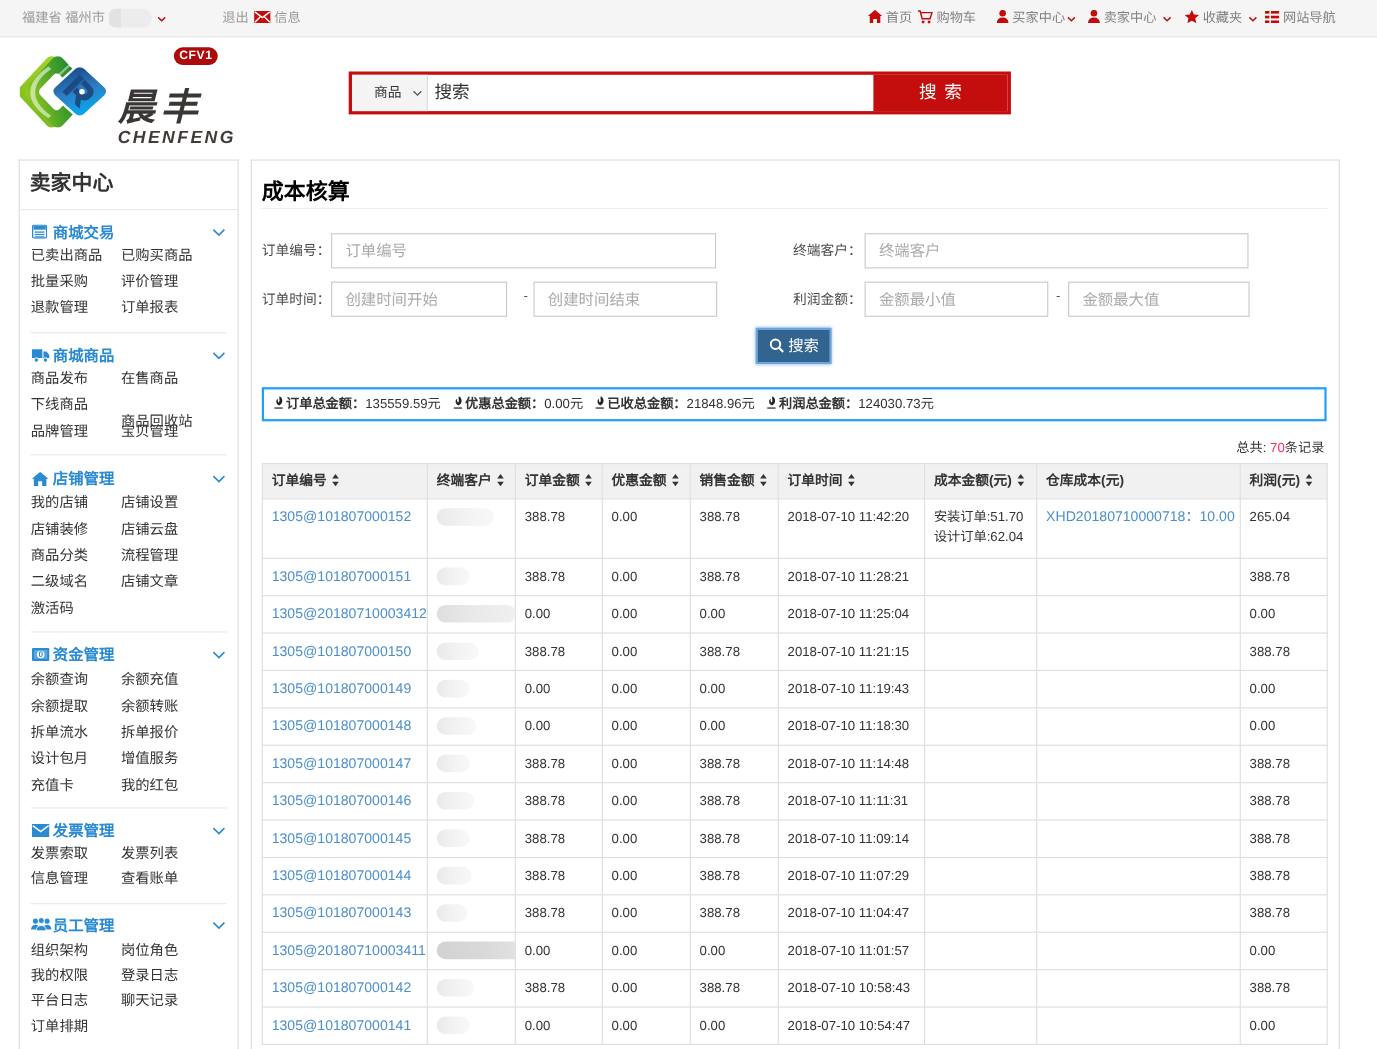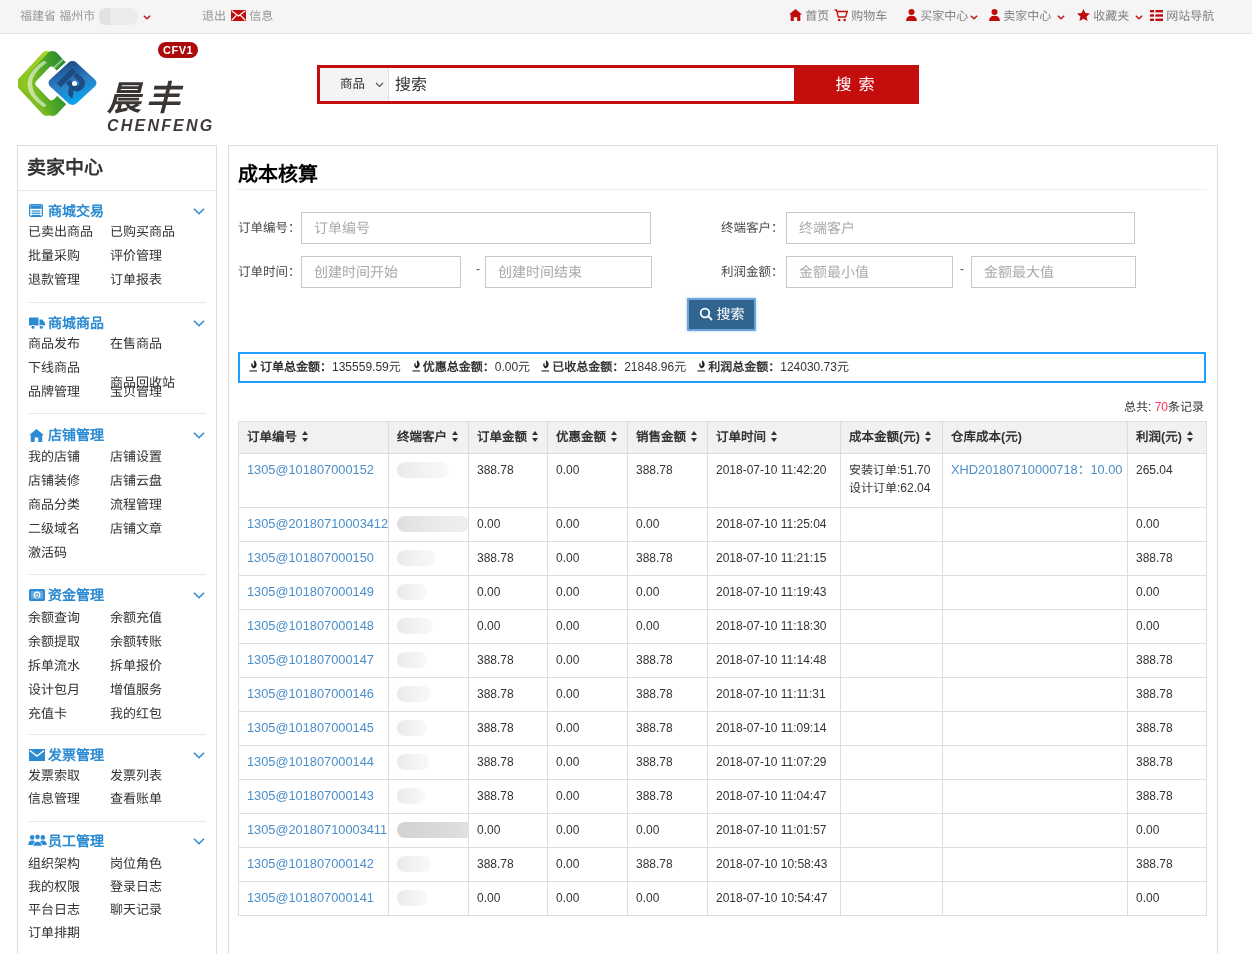--- a/index.html
+++ b/index.html
@@ -354,20 +354,31 @@
             <td><span class="blur" style="width:52px;"></span></td>
             <td>388.78</td>
             <td>0.00</td>
             <td>388.78</td>
             <td>2018-07-10 11:42:20</td>
             <td>安装订单:51.70<br>设计订单:62.04</td>
             <td><a href="#">XHD20180710000718：10.00</a></td>
             <td>265.04</td>
           </tr>
 <tr>
+            <td><a href="#">1305@101807000151</a></td>
+            <td><span class="blur" style="width:30px;"></span></td>
+            <td>388.78</td>
+            <td>0.00</td>
+            <td>388.78</td>
+            <td>2018-07-10 11:28:21</td>
+            <td></td>
+            <td></td>
+            <td>388.78</td>
+          </tr>
+<tr>
             <td><a href="#">1305@20180710003412</a></td>
             <td><span class="blur" style="width:72px;background:linear-gradient(90deg,#dedede 0%,#e8e8e8 40%,#f0f0f0 100%);"></span></td>
             <td>0.00</td>
             <td>0.00</td>
             <td>0.00</td>
             <td>2018-07-10 11:25:04</td>
             <td></td>
             <td></td>
             <td>0.00</td>
           </tr>

